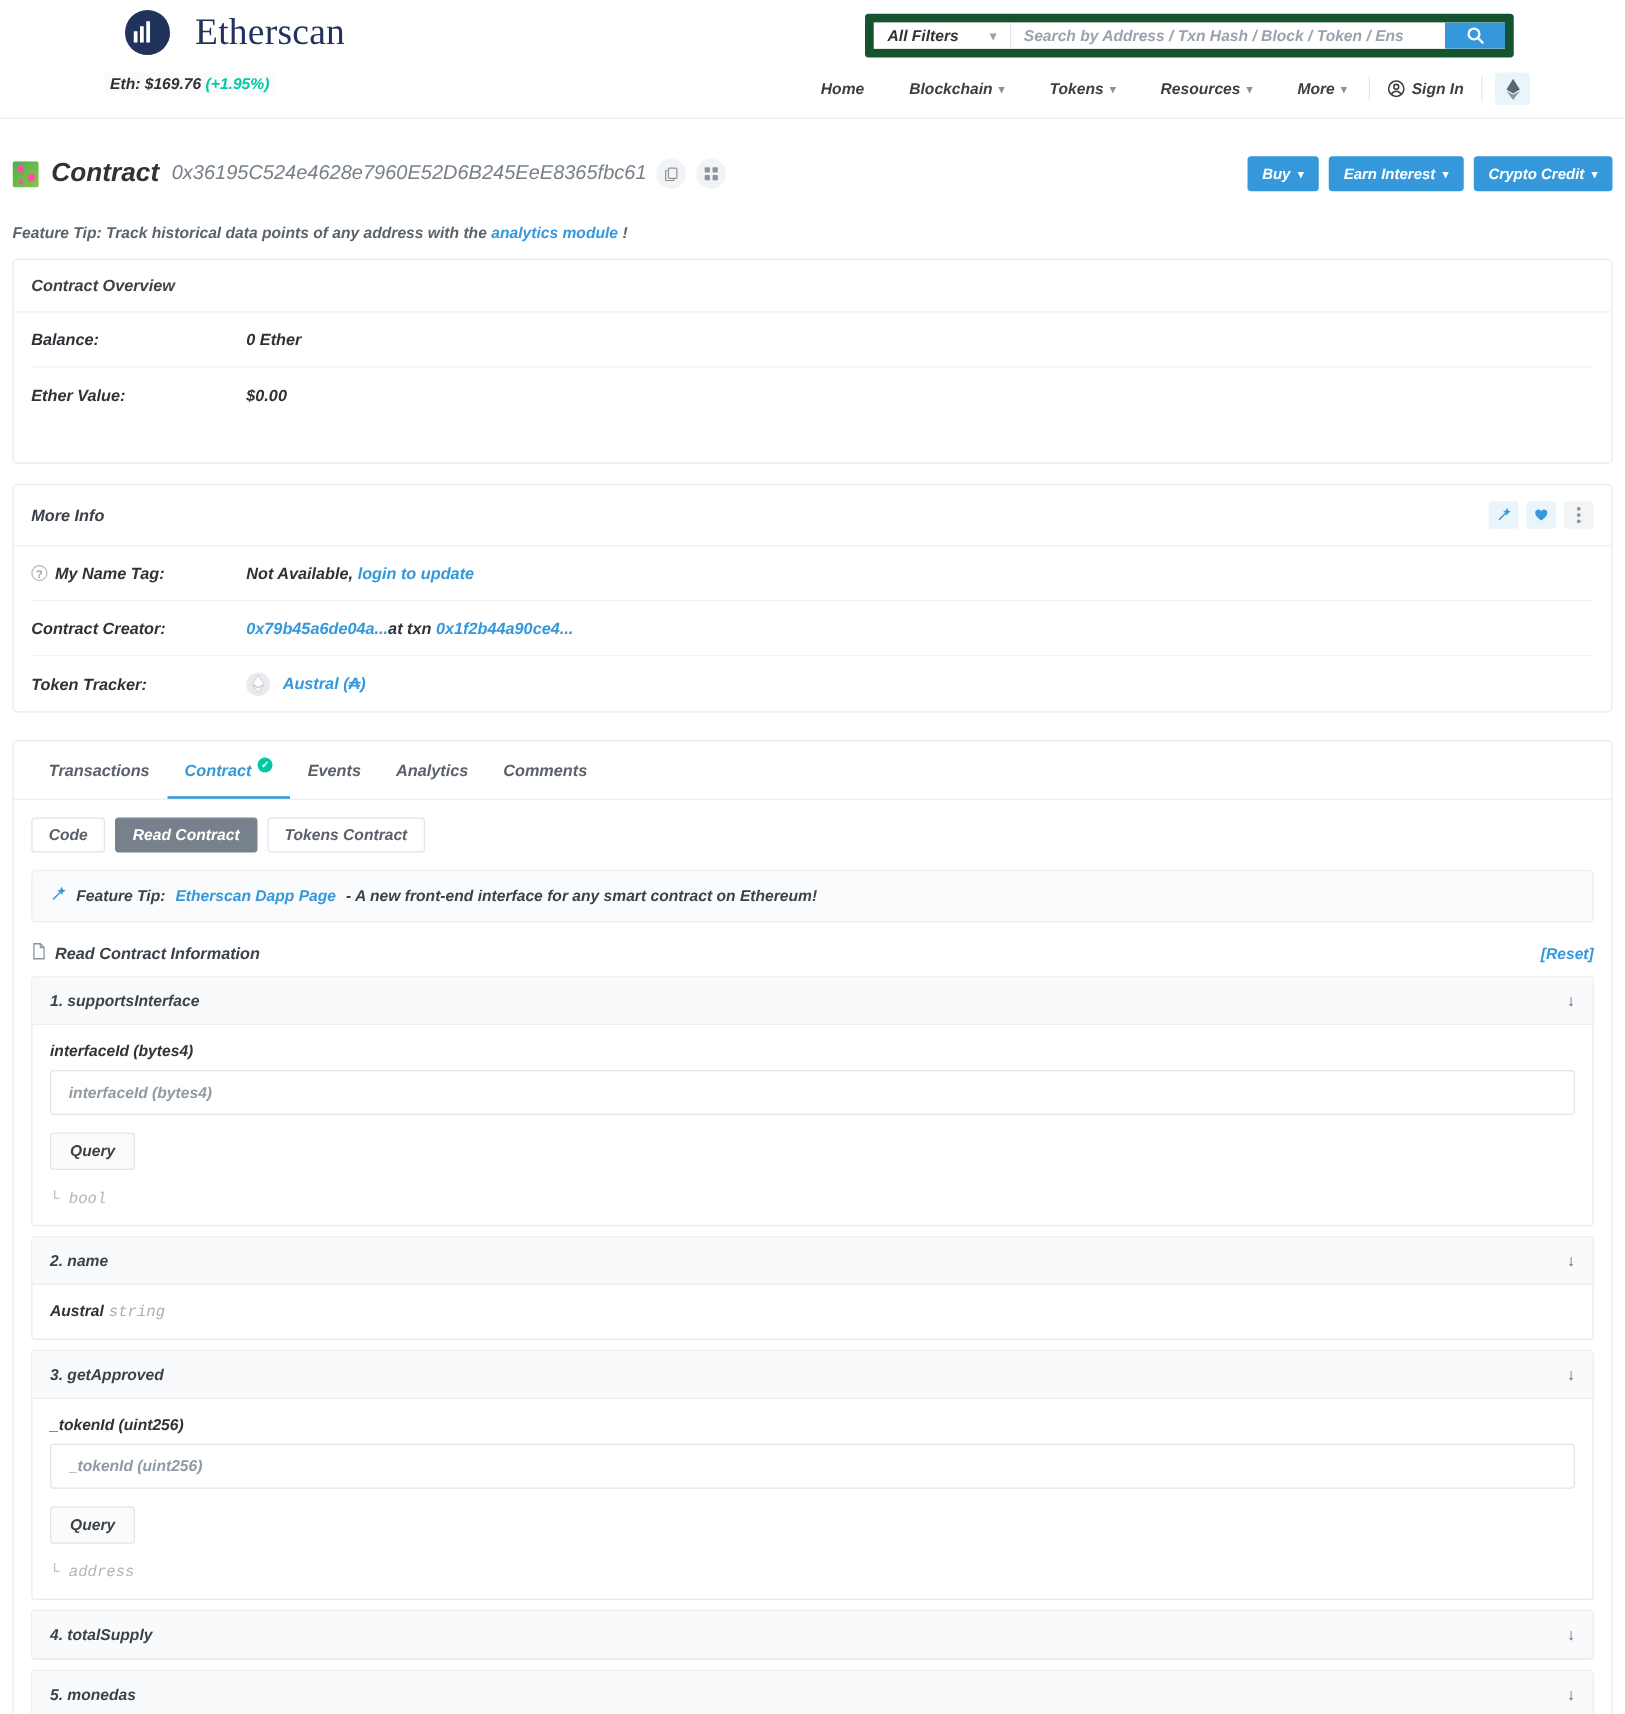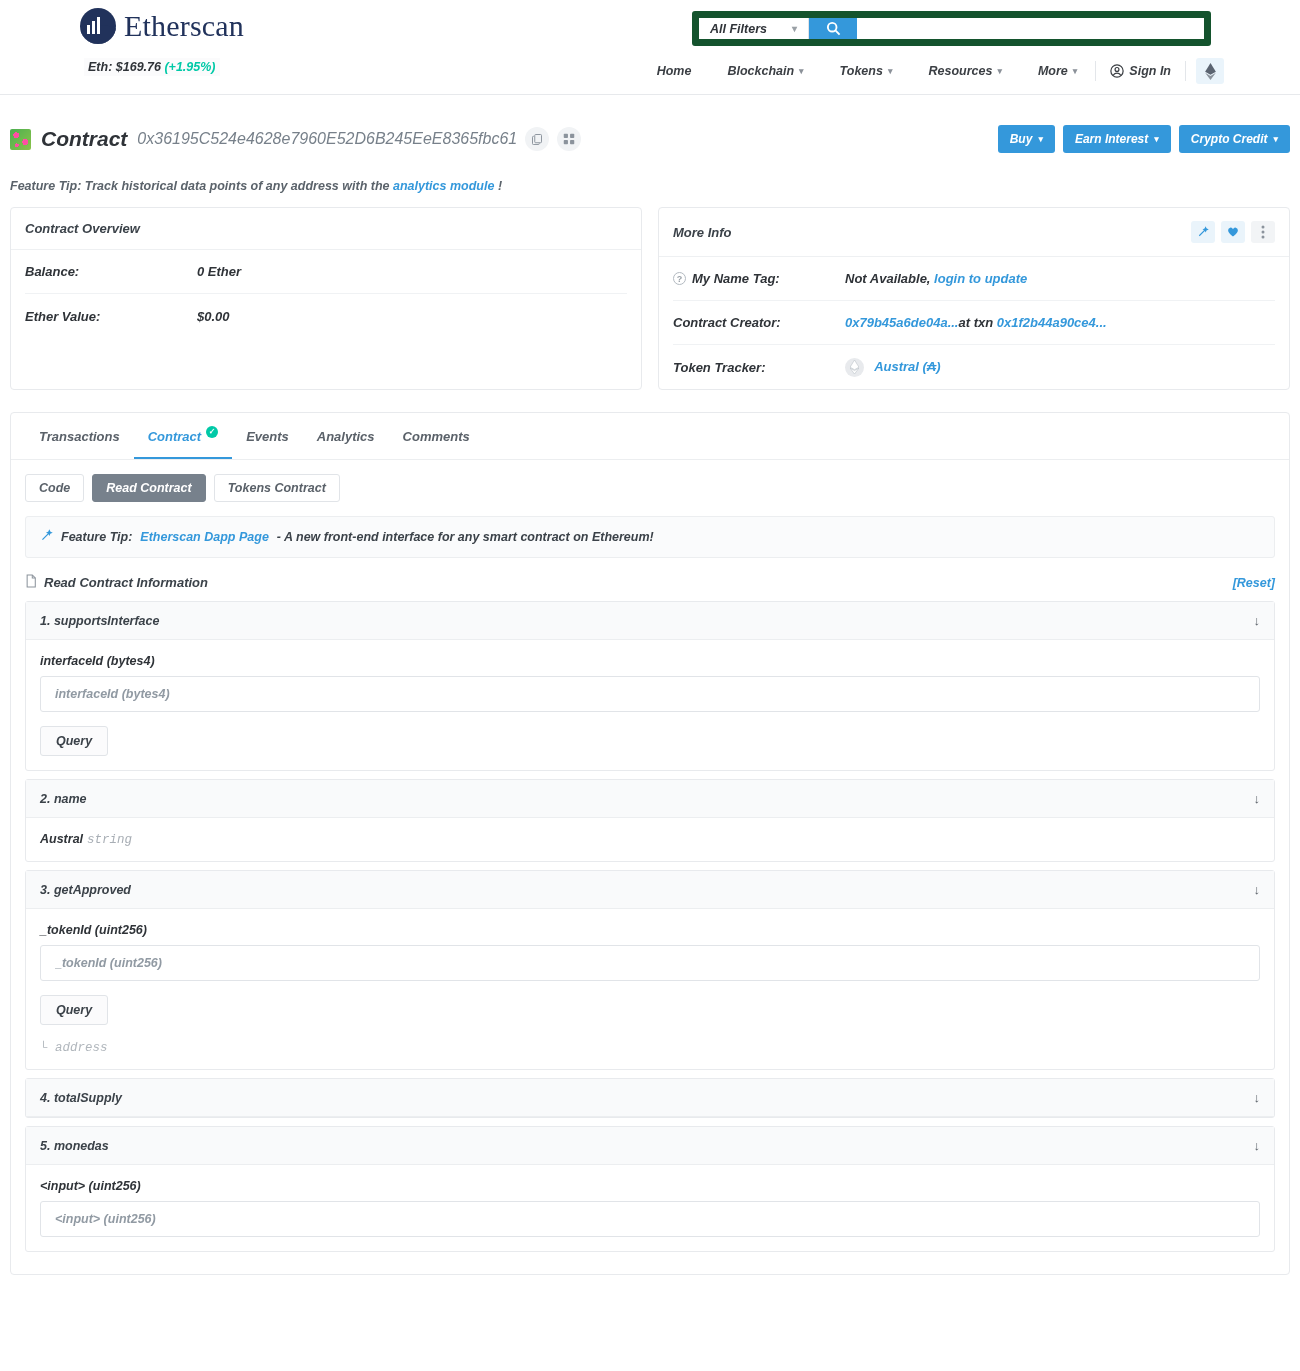--- a/index.html
+++ b/index.html
@@ -16,25 +16,25 @@
 
   
   .topbar {
     height: 95px;
     background: #ffffff;
     border-bottom: 1px solid #e7e9ec;
     position: relative;
   }
   .brand {
     position: absolute;
-    left: 80px;
+    left: 100px;
     top: 8px;
     display: flex;
     align-items: center;
-    gap: 8px;
+    gap: 20px;
   }
   .brand-mark {
     width: 36px; height: 36px;
     border-radius: 50%;
     background: #21325b;
     position: relative;
     overflow: hidden;
     flex: none;
   }
   .brand-mark .bars {
@@ -210,21 +210,21 @@
 
   .feature-tip-top {
     font-size: 12.5px;
     font-weight: bold;
     color: #5b636b;
     margin: 12px 0 14px 0;
   }
   .feature-tip-top a { color: #3498db; }
 
   
-  .cards { display: flex; gap: 16px; }
+  .cards { display: flex; gap: 16px; flex-direction: column; }
   .card {
     flex: 1;
     background: #fff;
     border: 1px solid #e8eaed;
     border-radius: 4px;
   }
   .card-head {
     padding: 13px 14px;
     border-bottom: 1px solid #eef0f2;
     font-size: 13px;
@@ -450,20 +450,21 @@
   <div class="eth-price">
     <span>Eth: $169.76</span>
     <span class="up">(+1.95%)</span>
   </div>
 
   <div class="searchwrap">
     <div class="filter-sel">
       <span>All Filters</span>
       <span class="caret">▾</span>
     </div>
+    <input class="search-input" placeholder="Search by Address / Txn Hash / Block / Token / Ens" style="">
     <button class="search-btn">
       <svg width="15" height="15" viewBox="0 0 16 16" fill="none" stroke="#fff" stroke-width="2">
         <circle cx="6.6" cy="6.6" r="4.6"></circle>
         <line x1="10.3" y1="10.3" x2="14.5" y2="14.5"></line>
       </svg>
     </button>
   </div>
 
   <div class="mainnav">
     <div class="nav-item">
@@ -677,20 +678,21 @@
 
         <div class="fn">
           <div class="fn-head">
             <span>1. supportsInterface</span>
             <span class="arrow">↓</span>
           </div>
           <div class="fn-body">
             <div class="fn-label">interfaceId (bytes4)</div>
             <input class="fn-input" placeholder="interfaceId (bytes4)" style="">
             <div><button class="query-btn">Query</button></div>
+            <div class="fn-ret">└ bool</div>
           </div>
         </div>
 
         <div class="fn">
           <div class="fn-head">
             <span>2. name</span>
             <span class="arrow">↓</span>
           </div>
           <div class="fn-body">
             <div class="fn-value">

